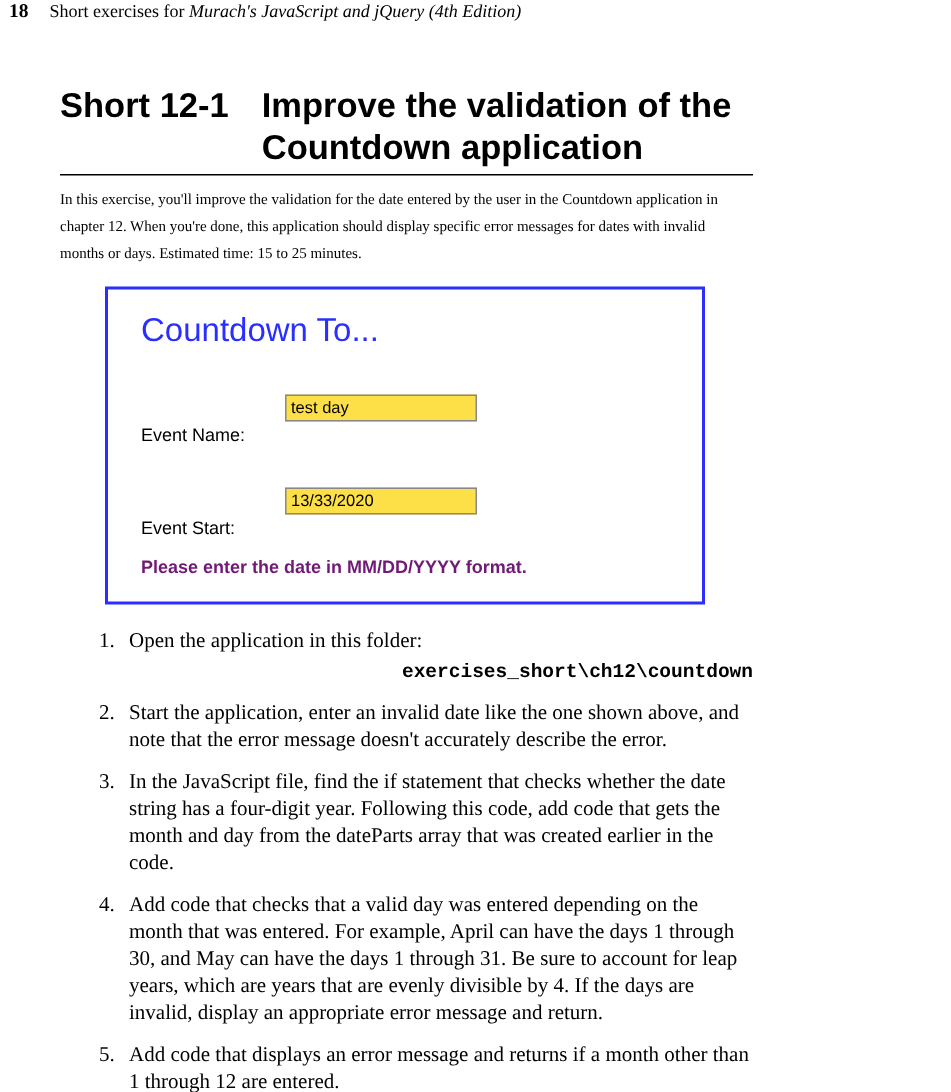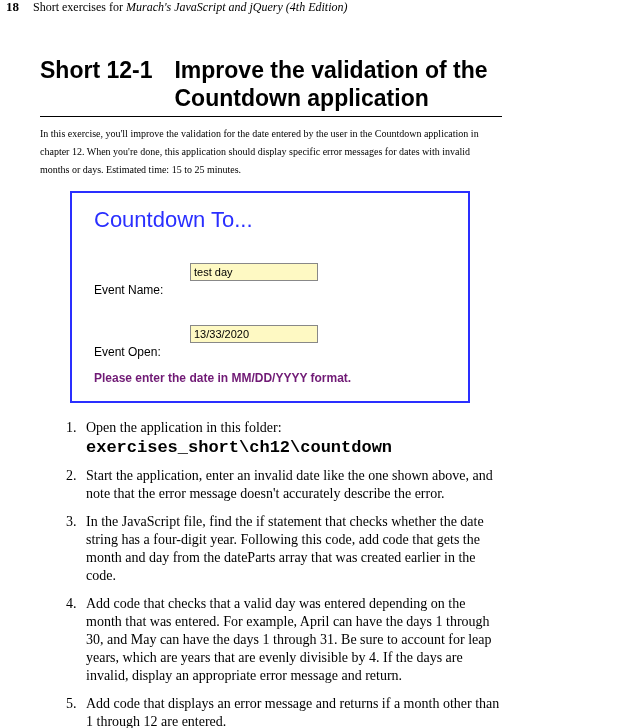--- a/index.html
+++ b/index.html
@@ -90,21 +90,21 @@
     margin-top: 36px;
   }
   .app-shot .fake-input {
     border: 1px solid #888;
     font-family: Arial, Helvetica, sans-serif;
     font-size: 11px;
     padding: 1px 3px;
     width: 120px;
     height: 14px;
     line-height: 14px;
-    background: #fef9c3;
+    background: #fde047;
   }
   .app-shot .button-row {
     margin-left: 96px;
     margin-bottom: 12px;
   }
   .app-shot .fake-button {
     display: inline-block;
     font-family: Arial, Helvetica, sans-serif;
     font-size: 11px;
     border: 1px solid #707070;
@@ -123,24 +123,25 @@
     padding-left: 40px;
     font-size: 14px;
     line-height: 18px;
   }
   ol.steps > li {
     margin-bottom: 10px;
     padding-left: 6px;
   }
   .code-path {
     font-family: "Courier New", Courier, monospace;
-    font-size: 17px;
+    font-size: 13px;
     font-weight: bold;
     display: block;
     margin-top: 2px;
+    text-align: right;
   }
 </style>
 </head>
 <body>
 
 <div class="page">
 
   <div class="running-head">
     <span class="pageno">18</span>
     <span>
@@ -160,21 +161,21 @@
 
     <div class="app-shot">
       <div class="app-title">Countdown To...</div>
 
       <div class="form-row">
         <span class="lbl">Event Name:</span>
         <span class="fake-input">test day</span>
       </div>
 
       <div class="form-row">
-        <span class="lbl">Event Open:</span>
+        <span class="lbl">Event Start:</span>
         <span class="fake-input">13/33/2020</span>
       </div>
 
 
       <div class="error-msg">Please enter the date in MM/DD/YYYY format.</div>
     </div>
 
     <ol class="steps">
       <li>
         <span>Open the application in this folder:</span>

